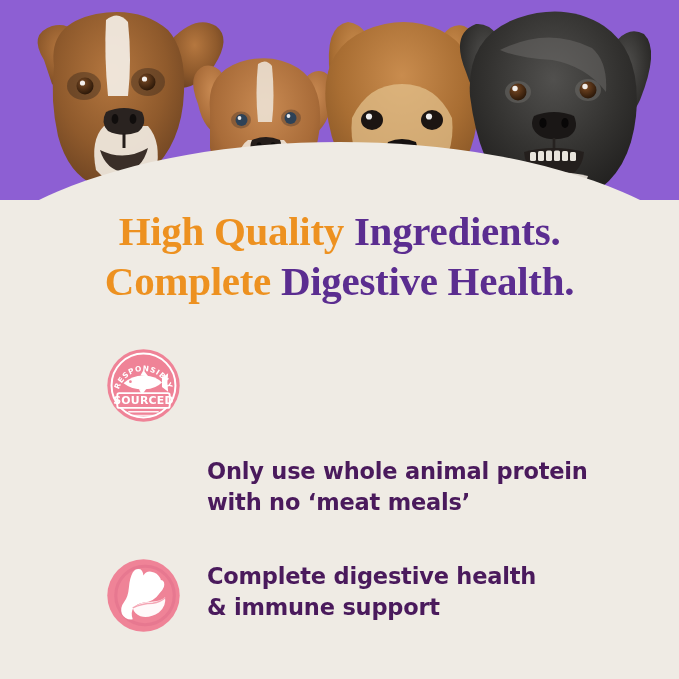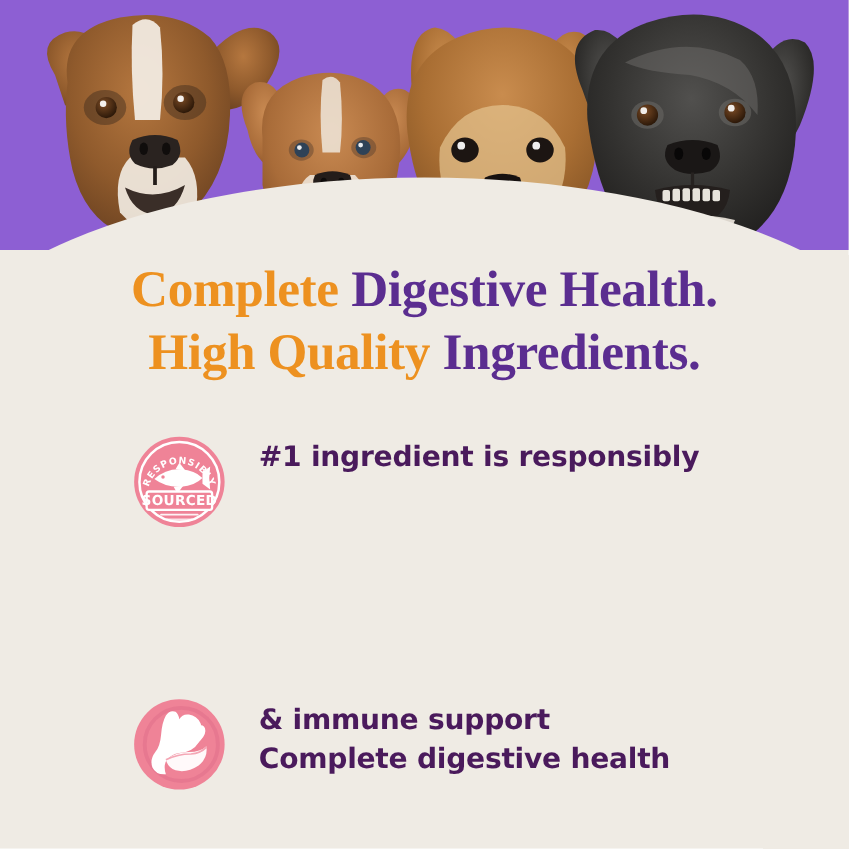--- a/index.html
+++ b/index.html
@@ -209,22 +209,22 @@
           <rect x="570" y="152" width="6" height="9" rx="1.6"></rect>
         </g>
         <path d="M520 176 Q554 168 588 176 Q580 200 554 202 Q528 198 520 176 Z" fill="#EFE9E0" opacity="0.9"></path>
       </g>
     </svg>
 
     <div class="banner-arc"></div>
   </div>
 
   <div class="headline">
+    <span class="ln"><span class="or">High Quality </span><span class="pu">Ingredients.</span></span>
     <span class="ln"><span class="or">Complete </span><span class="pu">Digestive Health.</span></span>
-    <span class="ln"><span class="or">High Quality </span><span class="pu">Ingredients.</span></span>
   </div>
 
   <div class="benefits">
 
     <div class="benefit">
       <div class="benefit-icon">
         <svg viewBox="0 0 100 100" width="77" height="77">
           <defs>
             <path id="arcPath" d="M18 56 A33 33 0 0 1 82 56" fill="none"></path>
           </defs>
@@ -240,42 +240,45 @@
             <path d="M44 55 L48 62 L54 54 Z"></path>
             <circle cx="33" cy="45" r="1.8" fill="#EF8397"></circle>
           </g>
           <rect x="16" y="60" width="68" height="19" rx="2.5" fill="#EF8397" stroke="#FFFFFF" stroke-width="2.4"></rect>
           <text x="50" y="74.4" text-anchor="middle" font-family="DejaVu Sans, sans-serif" font-size="14.2" font-weight="bold" fill="#FFFFFF" letter-spacing="0.3">SOURCED</text>
           <rect x="30" y="83" width="40" height="2" rx="1" fill="#FFFFFF" opacity="0.9"></rect>
           <rect x="36" y="88" width="28" height="2" rx="1" fill="#FFFFFF" opacity="0.75"></rect>
         </svg>
       </div>
       <div class="benefit-text">
-        <span class="ln2">#1 ingredient is responsibly</span>
       </div>
     </div>
 
     <div class="benefit">
+      <div class="benefit-text">
+        <span class="ln2">Only use whole animal protein</span>
+        <span class="ln2">with no ‘meat meals’</span>
+      </div>
     </div>
 
     <div class="benefit">
       <div class="benefit-icon">
         <svg viewBox="0 0 100 100" width="77" height="77">
           <circle cx="50" cy="50" r="47" fill="#EF8397"></circle>
           <circle cx="52" cy="50" r="38" fill="none" stroke="#E0708A" stroke-width="4" opacity="0.55"></circle>
           <g>
             <path d="M46 16 Q40 14 36 20 Q32 27 31 40 Q30 52 25 58 Q19 66 22 74 Q26 82 36 81 Q33 72 37 66 Q42 60 50 59 Q64 58 70 48 Q76 38 72 28 Q68 20 60 19 Q53 18 50 24 Q49 18 46 16 Z" fill="#FFFFFF"></path>
             <path d="M36 66 Q46 58 60 58 Q72 58 78 52 Q80 64 70 72 Q58 80 46 77 Q38 74 36 66 Z" fill="#FFFFFF" opacity="0.95"></path>
             <path d="M36 66 Q48 60 62 60 Q72 59 78 53" stroke="#EF8397" stroke-width="1.8" fill="none" opacity="0.7"></path>
           </g>
           <g>
             <path d="M58 36 Q58 30 63 30 Q66.5 30 67.5 33 Q68.5 30 72 30 Q77 30 77 36 Q77 42 67.5 50 Q58 42 58 36 Z" fill="#FFFFFF"></path>
           </g>
         </svg>
       </div>
       <div class="benefit-text">
+        <span class="ln2">Complete digestive health</span>
         <span class="ln2">&amp; immune support</span>
-        <span class="ln2">Complete digestive health</span>
       </div>
     </div>
 
   </div>
 </div>
 
 </body></html>

